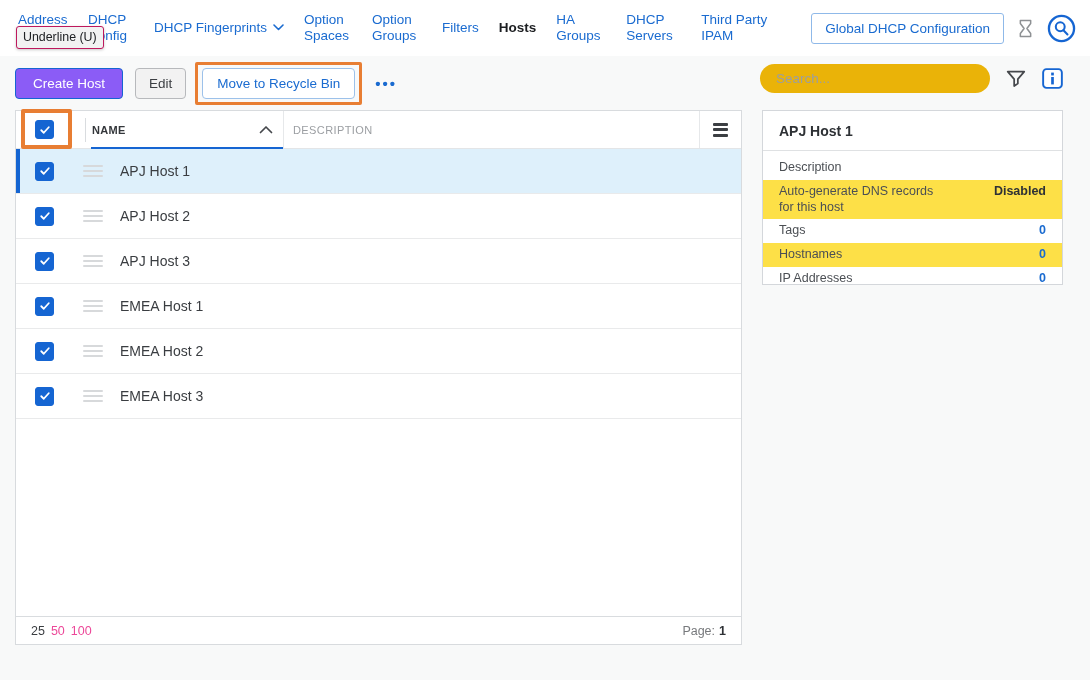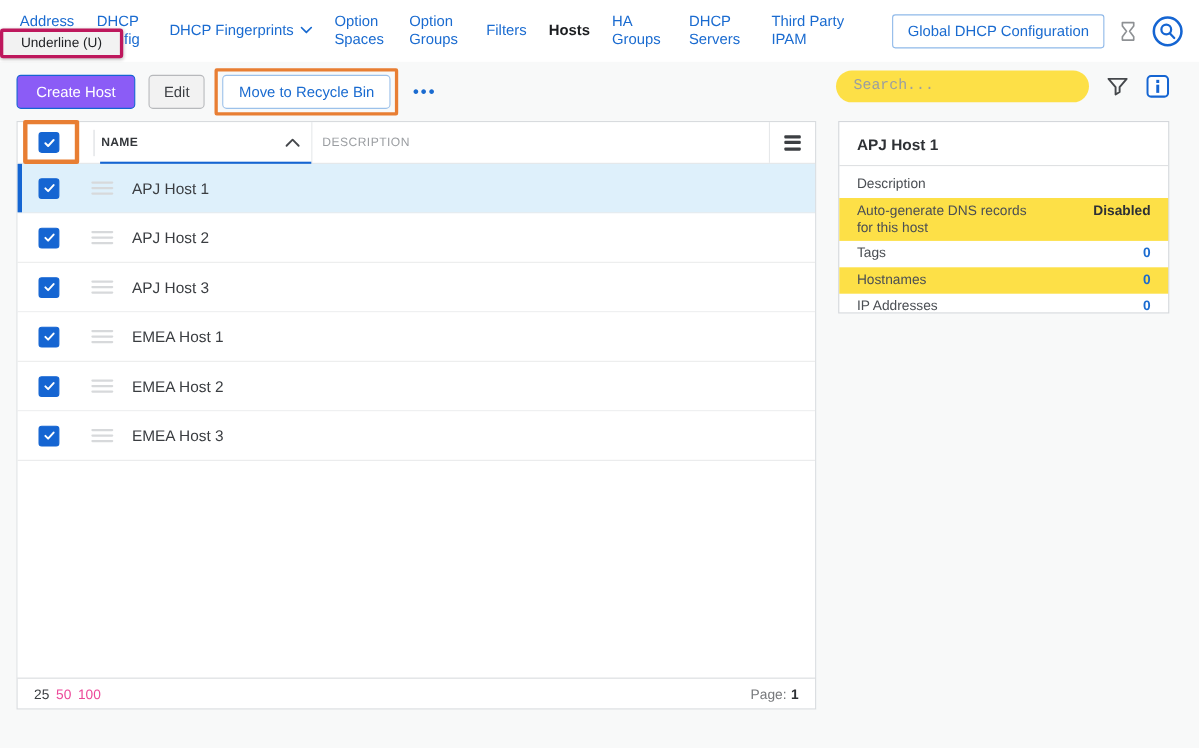--- a/index.html
+++ b/index.html
@@ -30,23 +30,23 @@
   .nav-item.active { color:#1c1e21; font-weight:700; }
   .nav-right { margin-left:auto; display:flex; align-items:center; gap:14px; flex:none; }
   .global-btn {
     border:1px solid #8fb9e9; background:#fff; color:#1a6bd0;
     font-size:13.5px; padding:7px 13px; border-radius:3px; cursor:pointer;
     font-family:"Liberation Sans", sans-serif; white-space:nowrap;
   }
   .icon-btn { background:none; border:none; padding:0; cursor:pointer; display:flex; align-items:center; }
   
   .tooltip {
-    position:absolute; left:0; top:26px; z-index:9;
-    background:#f2f2f2; border:3px solid #be185d; border-radius:3px;
-    padding:3px 16px 4px; font-size:12.4px; color:#202225;
+    position:absolute; left:16px; top:26px; z-index:9;
+    background:#f2f2f2; border:1px solid #be185d; border-radius:3px;
+    padding:3px 6px 4px; font-size:12.4px; color:#202225;
     box-shadow:0 1px 3px rgba(0,0,0,.22); white-space:nowrap;
   }
   
   .content {
     position:absolute; top:56px; left:0; width:1090px; height:624px;
     background:#f8f9f9;
   }
   
   .toolbar-left { position:absolute; left:15px; top:6px; display:flex; align-items:center; }
   .btn { font-family:"Liberation Sans", sans-serif; font-size:13.5px; border-radius:4px; cursor:pointer; }
@@ -54,22 +54,22 @@
   .btn-default { background:#f2f2f2; color:#3b3e42; border:1px solid #b7b9bc; padding:7px 13px; margin-left:12px; }
   .hl-box-btn {
     margin-left:9px; border:3px solid #e87e33; border-radius:2px; padding:3px 4px;
     display:flex; align-items:center; background:transparent;
   }
   .btn-outline { background:#fff; color:#1a6bd0; border:1px solid #9cc1ea; padding:7px 14px; }
   .more-dots { margin-left:13px; color:#1a6bd0; font-size:15px; font-weight:700; letter-spacing:2px; cursor:pointer; line-height:1; }
   .toolbar-right { position:absolute; right:27px; top:8px; display:flex; align-items:center; gap:15px; }
   .search-pill {
     width:230px; height:29px; border:none; outline:none; border-radius:15px;
-    background:#fde047; padding:0 16px; font-size:13.5px; color:#3a3d41;
-    font-family:Liberation Mono, monospace;
+    background:#eab308; padding:0 16px; font-size:13.5px; color:#3a3d41;
+    font-family:Liberation Sans, sans-serif;
   }
   .search-pill::placeholder { color:#9b9ea1; }
   
   .table-card {
     position:absolute; left:15px; top:54px; width:727px; height:535px;
     background:#fff; border:1px solid #d8dbde; display:flex; flex-direction:column;
   }
   .thead { height:38px; flex:none; display:flex; border-bottom:1px solid #e3e5e7; position:relative; }
   .hcol-check { width:69px; flex:none; display:flex; align-items:center; }
   .hcol-check .cb { margin-left:19px; }

